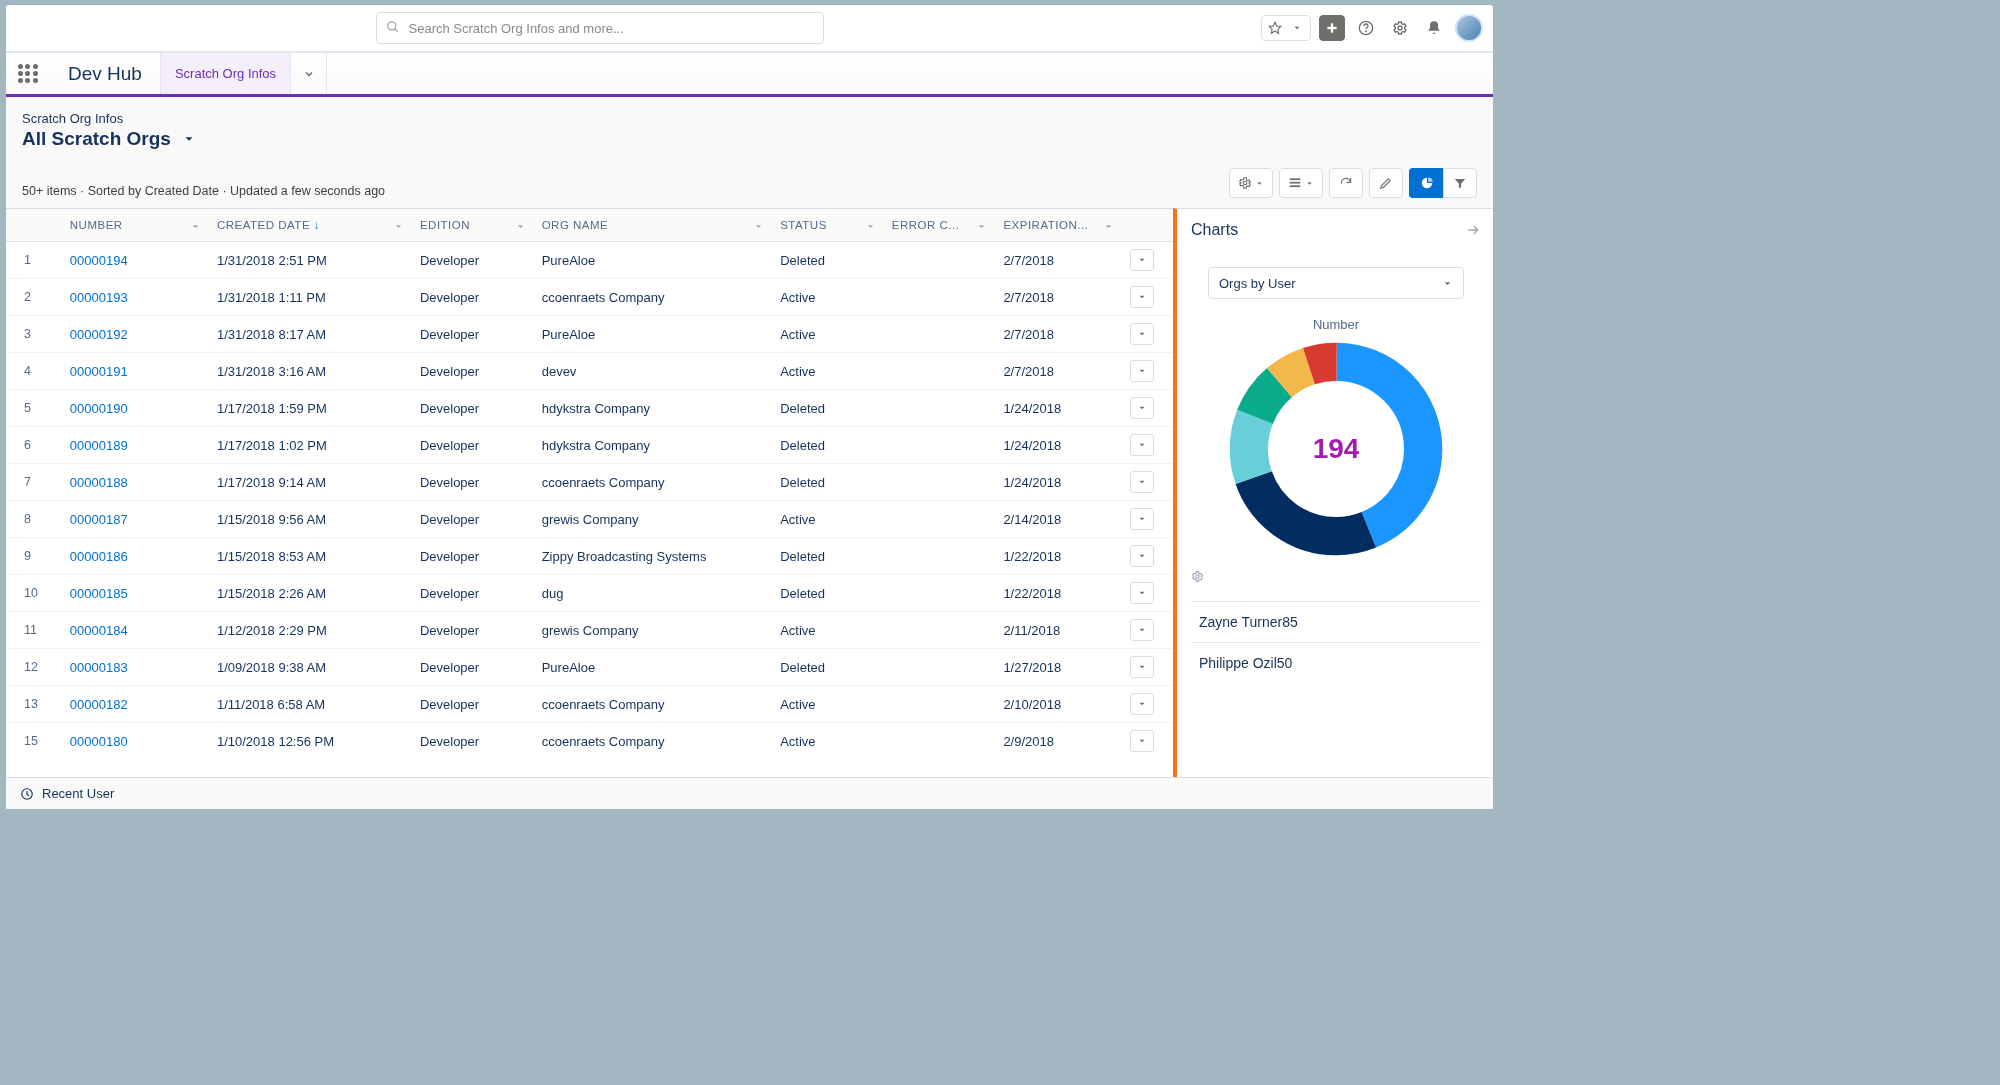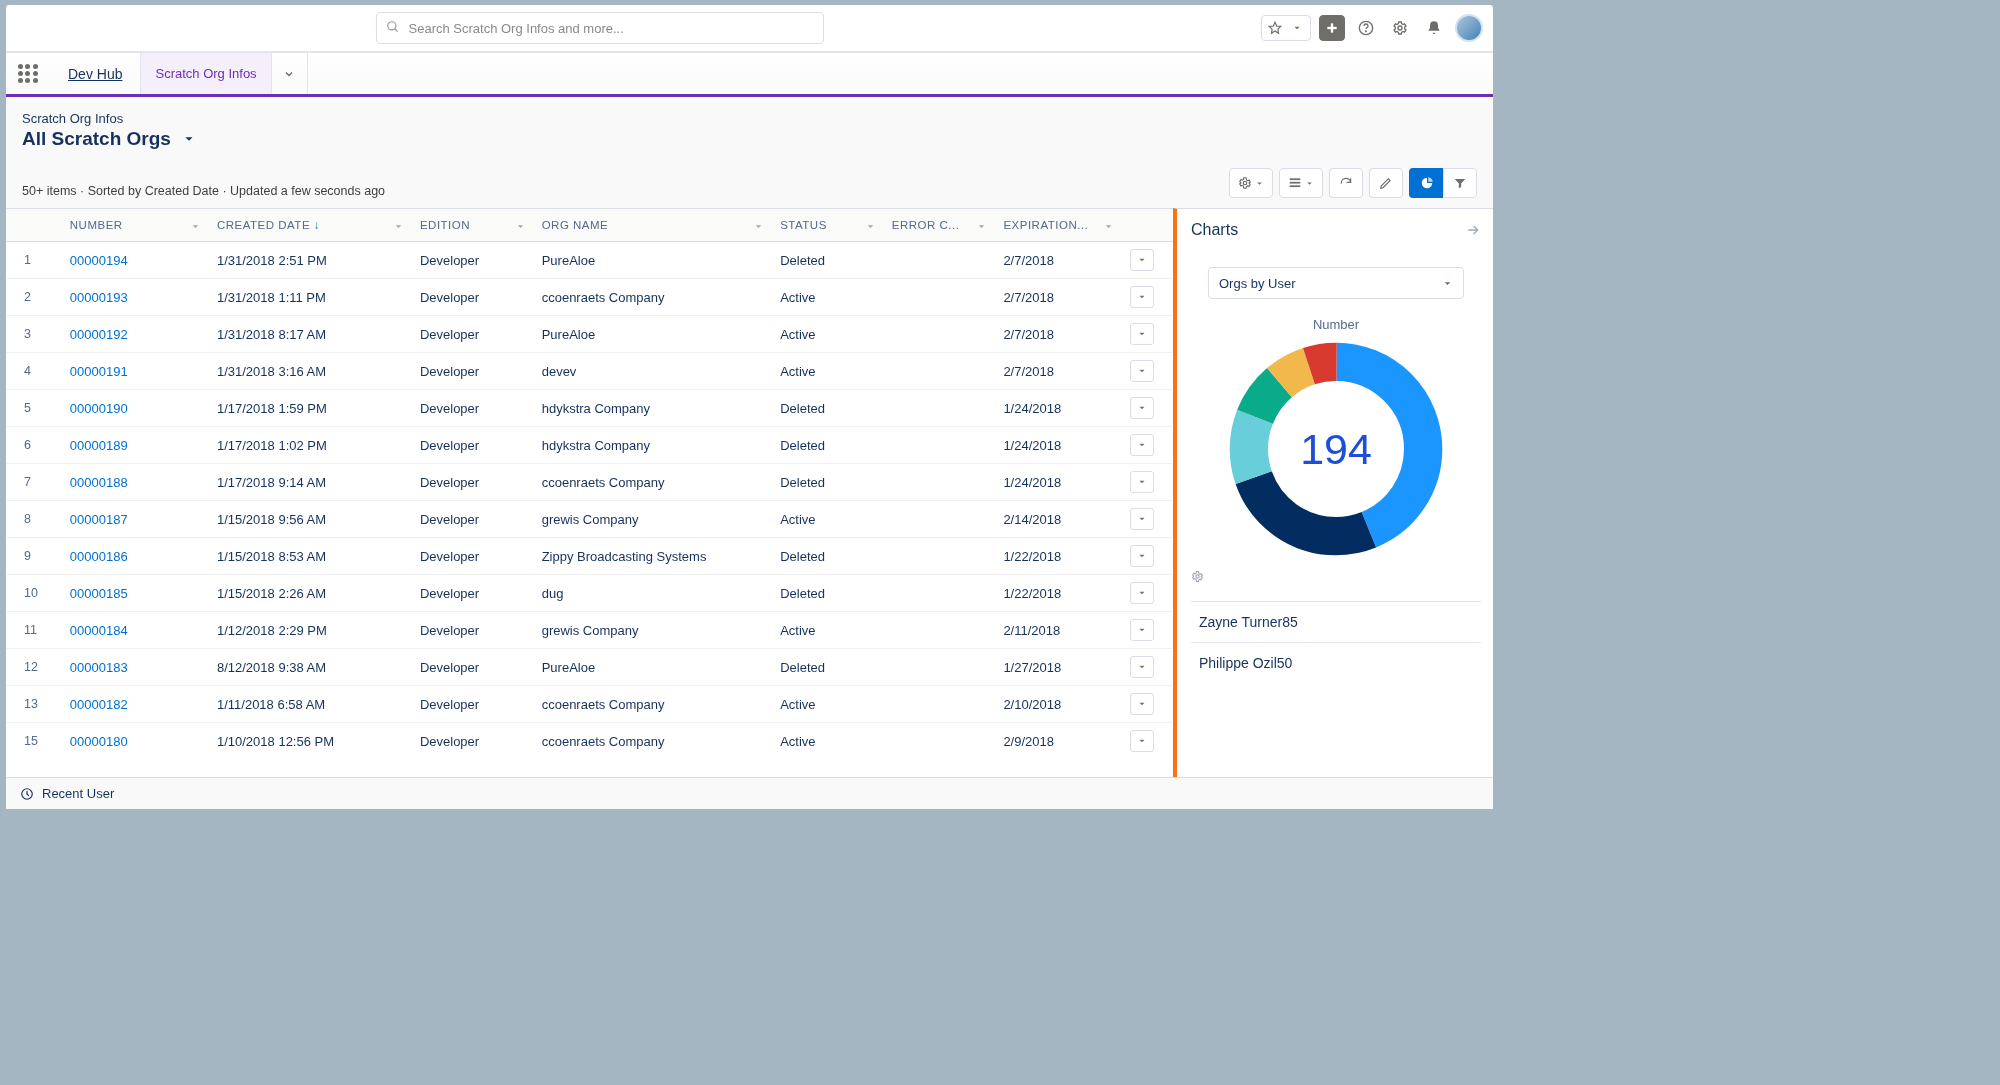--- a/index.html
+++ b/index.html
@@ -17,21 +17,21 @@
 .util-btn { width: 26px; height: 26px; border-radius:4px; display:flex;align-items:center;justify-content:center; color:#706e6b; cursor:pointer; border:1px solid transparent;}
 .fav-wrap { display:flex; border:1px solid #d8dde6; border-radius:4px; height:26px; align-items:center; padding:0 2px;}
 .fav-wrap .util-btn{border:none;width:22px;height:22px;}
 .avatar { width: 28px; height: 28px; border-radius: 50%; background: linear-gradient(135deg,#b0c4de,#4682b4); border:2px solid #cfe4f7; }
 
 
 .app-nav { height: 45px; display:flex; align-items:stretch; border-top:1px solid #e0e5ee; border-bottom:3px solid #6b2fb5; background:linear-gradient(#fff,#fafafa);}
 .app-launcher { width:44px; display:flex;align-items:center;justify-content:center;cursor:pointer;}
 .app-grid { width:20px;height:20px; display:grid; grid-template-columns:repeat(3,1fr); gap:2px;}
 .app-grid span { background:#706e6b; border-radius:50%; width:5px;height:5px;}
-.app-name { display:flex; align-items:center; padding:0 18px; font-size:14px; color:#16325c;text-decoration:underline;}
+.app-name { display:flex; align-items:center; padding:0 18px; font-size:19px; color:#16325c;}
 .tab { display:flex; align-items:center; padding:0 14px; border-left:1px solid #e0e5ee; border-right:1px solid #e0e5ee; position:relative; cursor:pointer;}
 .tab.active { background:#f5effb; color:#6b2fb5; font-size:13px;}
 .tab-caret { width:36px; display:flex;align-items:center;justify-content:center; border-right:1px solid #e0e5ee; cursor:pointer;}
 
 
 .page-header { padding: 14px 16px 10px 16px; background:#f9f9fa;}
 .breadcrumb { font-size:13px; color:#16325c; margin-bottom:2px;}
 .view-title-row { display:flex; align-items:center; gap:11px; }
 .view-title { font-size:19px; font-weight:700; color:#16325c;}
 .status-row { display:flex; justify-content:space-between; align-items:flex-end; margin-top:18px;}
@@ -55,21 +55,21 @@
 .numlink { color:#0070d2; cursor:pointer; }
 .row-menu { width:24px;height:22px;border:1px solid #d8dde6;border-radius:3px;display:flex;align-items:center;justify-content:center;color:#706e6b;cursor:pointer; background:#fff;}
 
 
 .charts-panel { width:320px; border-left:4px solid #f97316; border-top:1px solid #d8dde6; background:#fff; display:flex; flex-direction:column; padding:12px 12px 0 14px;}
 .charts-head { display:flex; justify-content:space-between; align-items:center; margin-bottom:28px;}
 .charts-title { font-size:16px; color:#16325c;}
 .chart-select { width: 256px; height:32px; border:1px solid #d8dde6; border-radius:4px; padding:0 10px; display:flex;align-items:center;justify-content:space-between; font-size:13px; color:#16325c; margin:0 auto 18px auto; cursor:pointer;}
 .chart-caption{ text-align:center; font-size:13px; color:#54698d; margin-bottom:2px;}
 .donut-wrap { position:relative; width:230px; height:230px; margin: 0 auto; }
-.donut-center{ position:absolute; inset:0; display:flex;align-items:center;justify-content:center; font-size:43px; color:#1d4ed8; font-weight:400;}
+.donut-center{ position:absolute; inset:0; display:flex;align-items:center;justify-content:center; font-size:28px; color:#a21caf; font-weight:700;}
 .mini-gear { text-align:right; color:#9faab5; padding:6px 6px 0 0; cursor:pointer;}
 .legend { margin-top:18px;}
 .legend-row { display:flex; justify-content:flex-start; padding:12px 8px; border-top:1px solid #e0e5ee; font-size:14px; color:#16325c;}
 
 
 .footer { height:32px; border-top:1px solid #d8dde6; display:flex; align-items:center; padding:0 14px; font-size:13px; color:#16325c; gap:8px; background:#f9f9fa;}
 
 .icon { display:inline-flex; }
 svg { display:block; }
 .sort-arrow { color:#0070d2; margin-left:4px;}
@@ -448,21 +448,21 @@
                 <div class="row-menu">
                   <svg width="10" height="10" viewBox="0 0 24 24" fill="currentColor">
                     <path d="M6 9l6 6 6-6z"></path>
                   </svg>
                 </div>
               </td>
 </tr>
             <tr>
 <td class="rownum">12</td>
 <td><span class="numlink">00000183</span></td>
-<td>8/12/2018 9:38 AM</td>
+<td>1/09/2018 9:38 AM</td>
 <td>Developer</td>
 <td>PureAloe</td>
 <td>Deleted</td>
 <td></td>
 <td>1/27/2018</td>
 <td>
                 <div class="row-menu">
                   <svg width="10" height="10" viewBox="0 0 24 24" fill="currentColor">
                     <path d="M6 9l6 6 6-6z"></path>
                   </svg>

